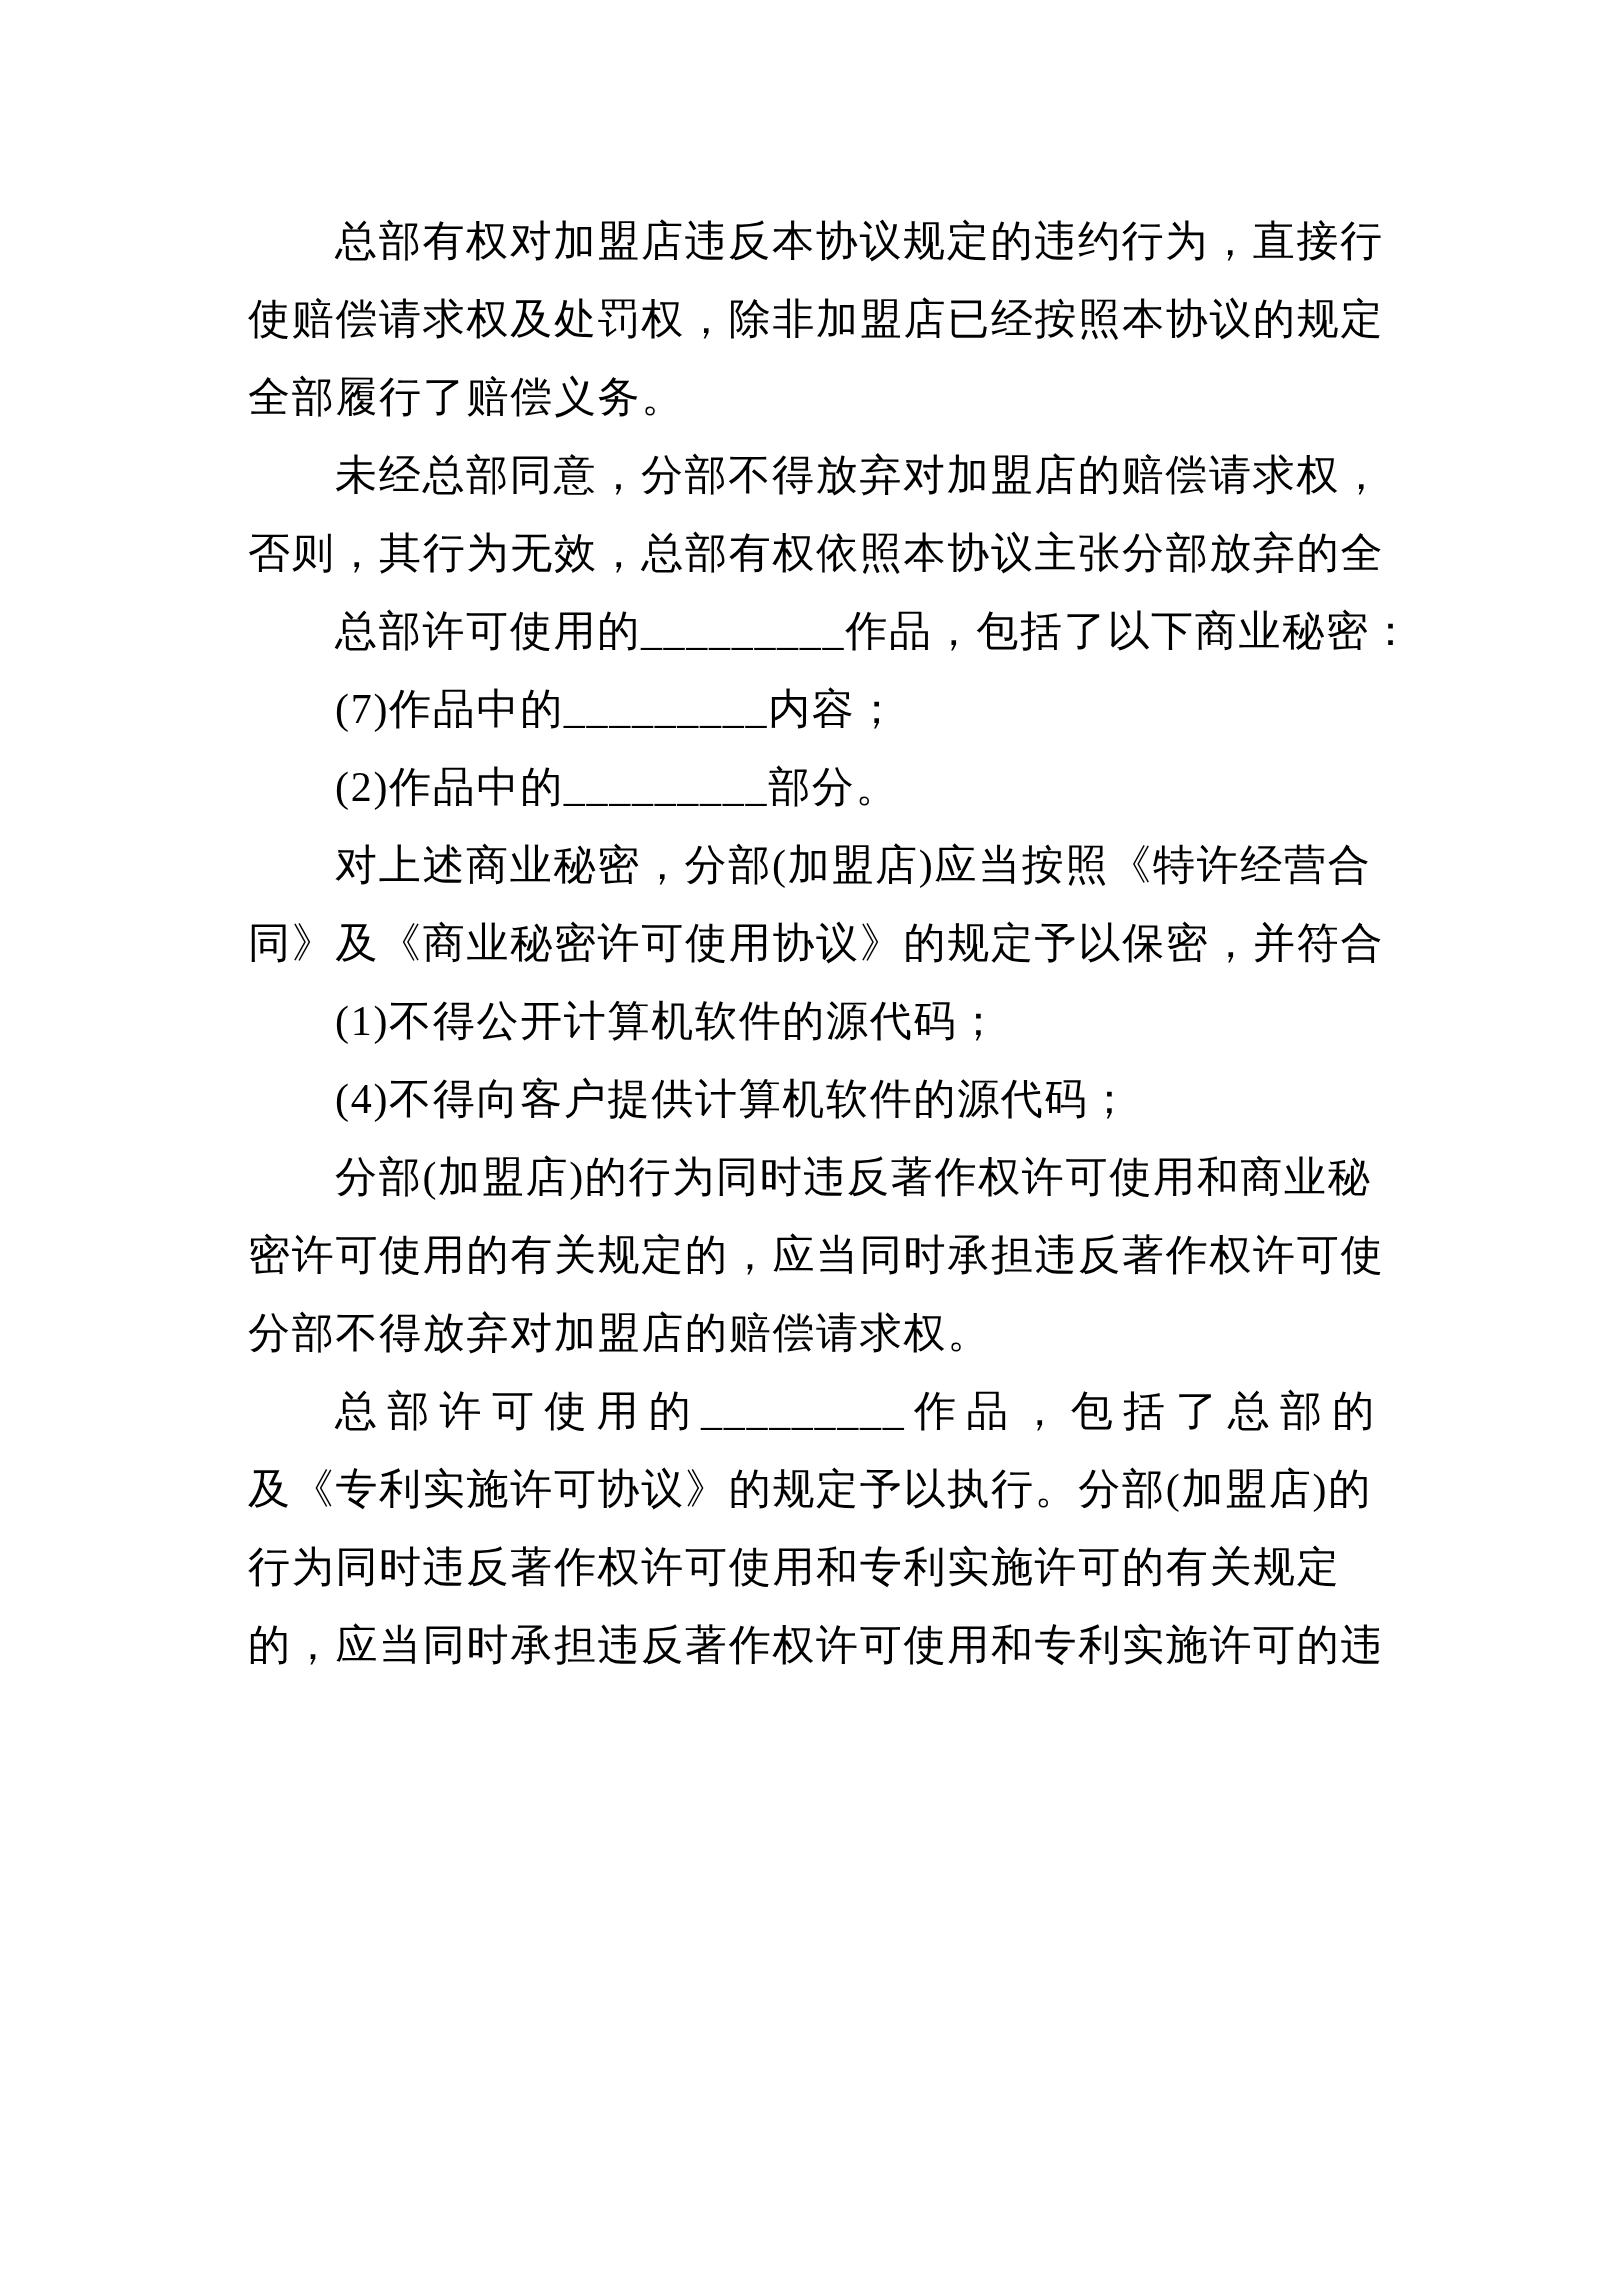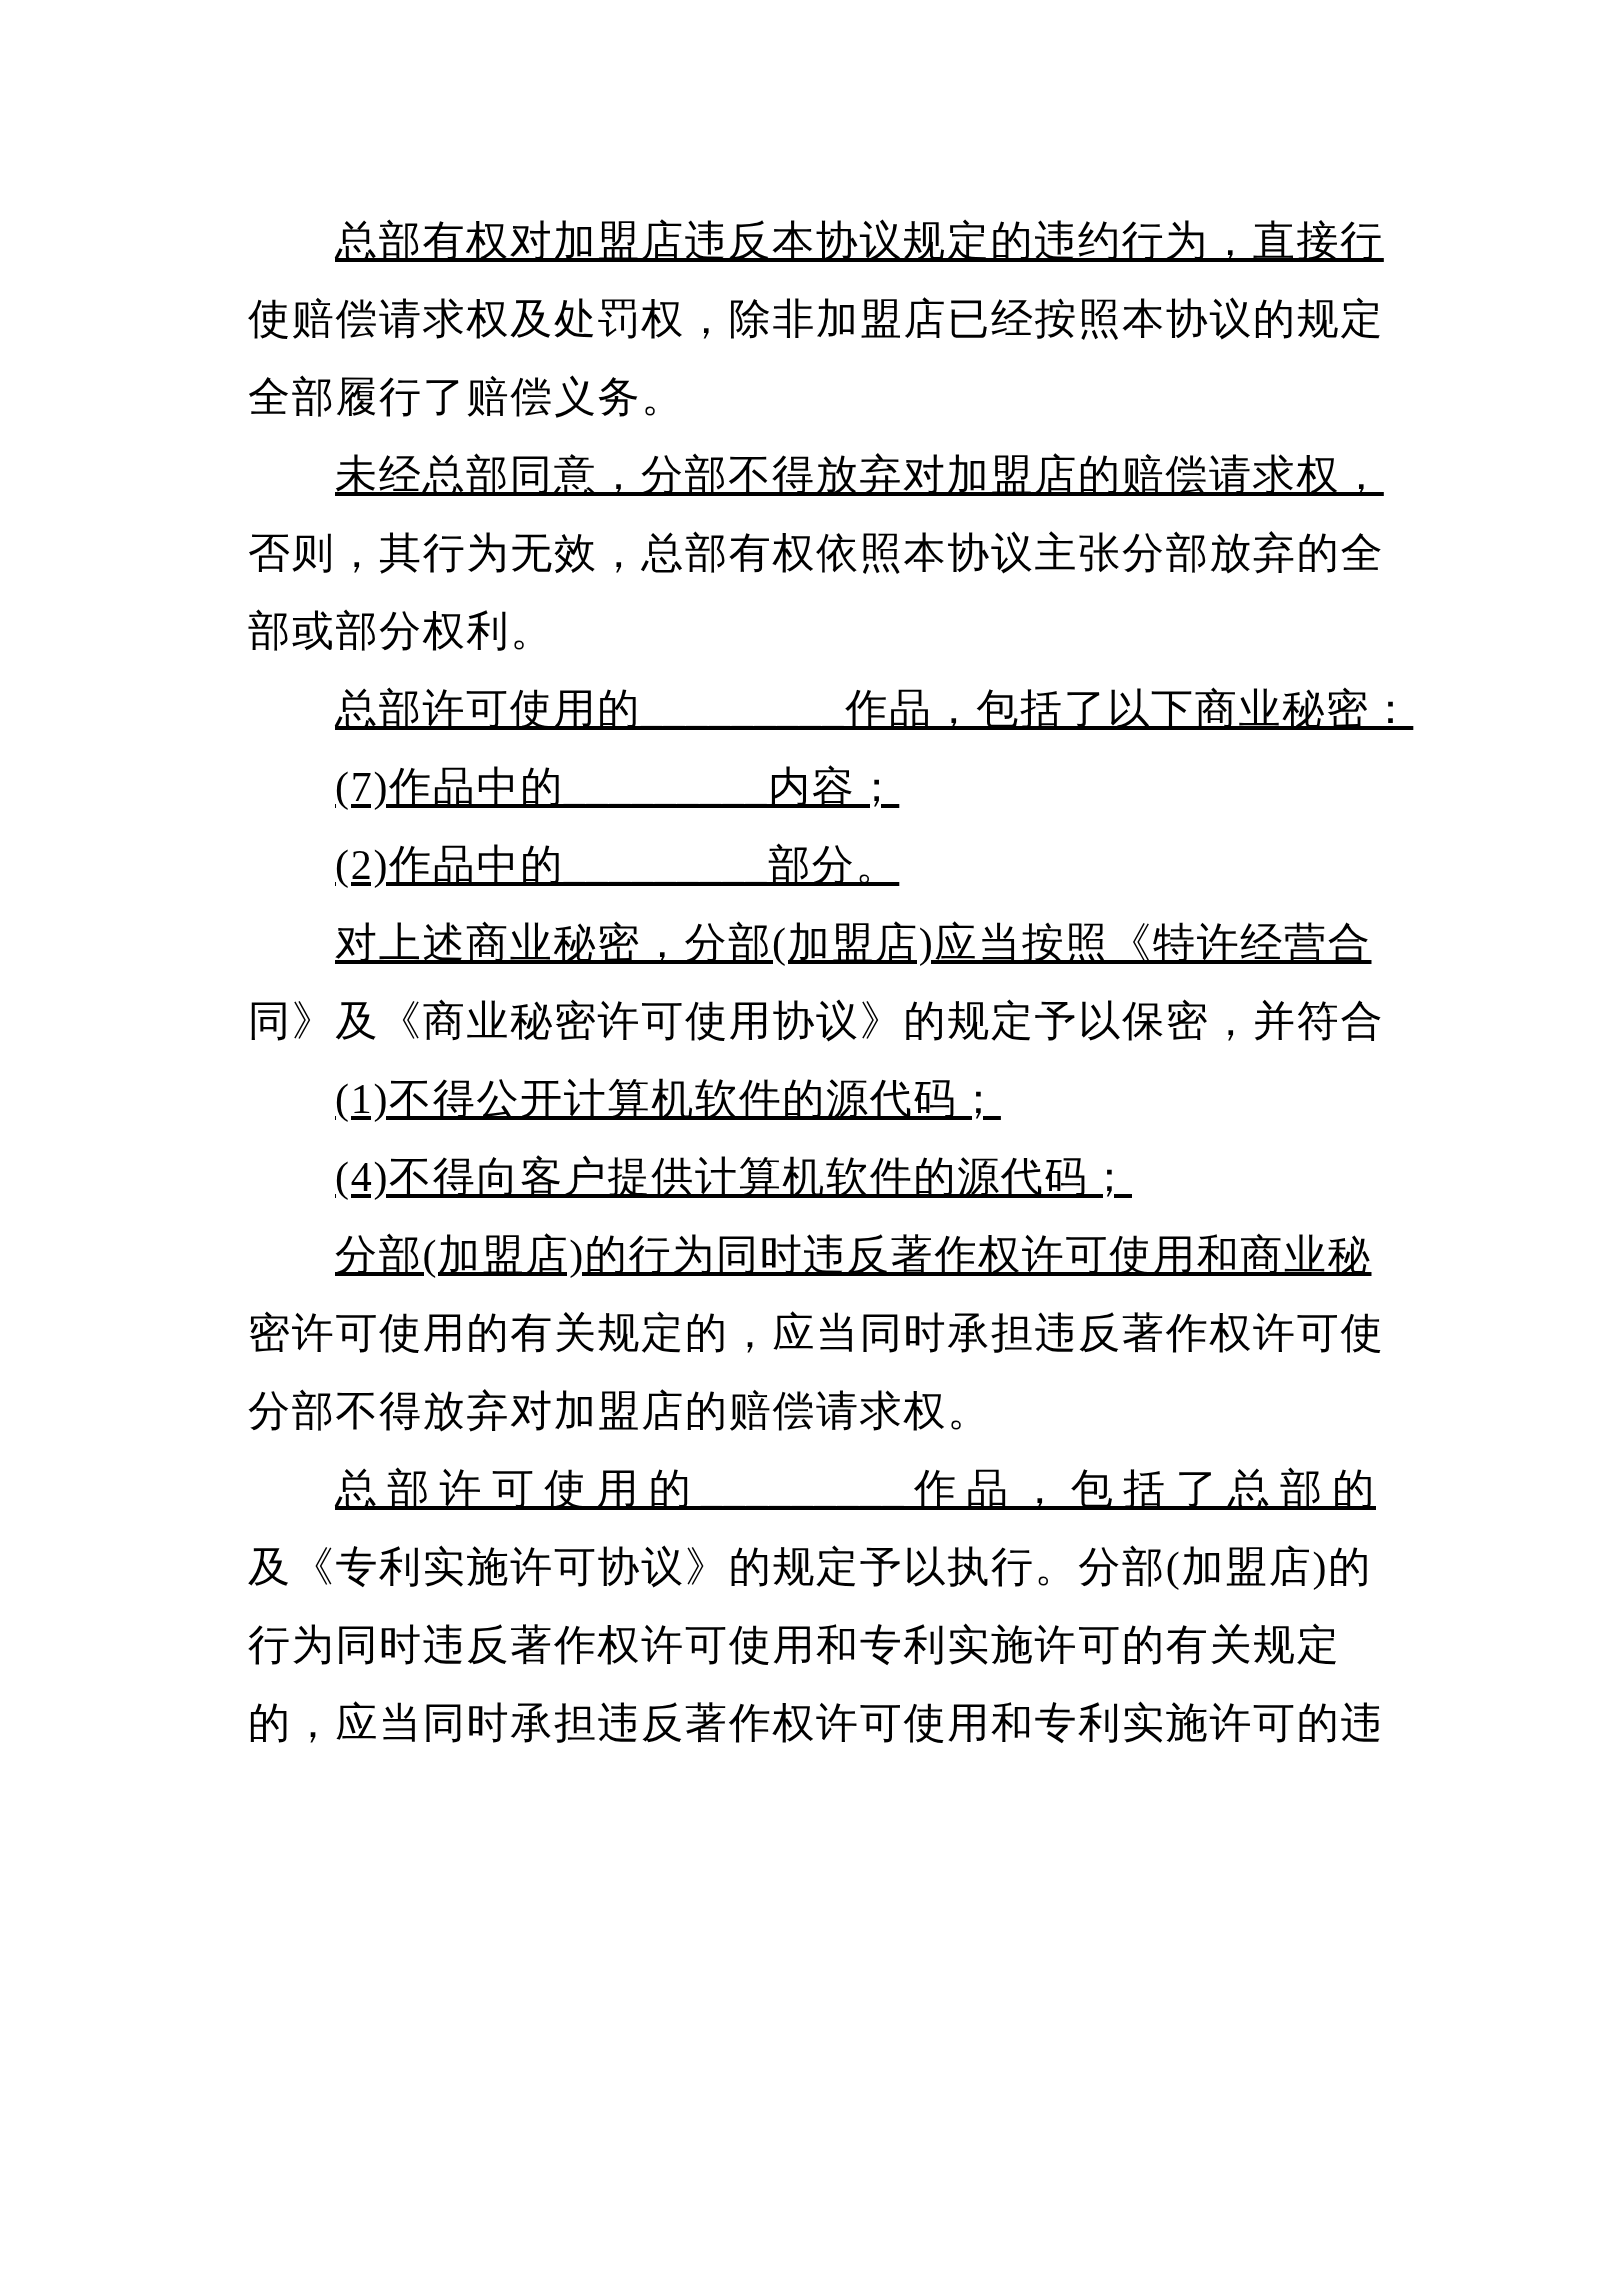--- a/index.html
+++ b/index.html
@@ -28,39 +28,37 @@
   .line {
     height: 78px;
     line-height: 78px;
     font-size: 42px;
     letter-spacing: 1.7px;
     color: #000000;
     white-space: nowrap;
   }
   .indent {
     padding-left: 87px;
-    text-decoration: underline;
   }
   .justify {
     white-space: normal;
     text-align: justify;
     text-align-last: justify;
   }
 </style>
 </head>
 <body>
 
 <div class="page">
   <div class="content">
     <div class="line indent">总部有权对加盟店违反本协议规定的违约行为，直接行</div>
     <div class="line">使赔偿请求权及处罚权，除非加盟店已经按照本协议的规定</div>
     <div class="line">全部履行了赔偿义务。</div>
     <div class="line indent">未经总部同意，分部不得放弃对加盟店的赔偿请求权，</div>
     <div class="line">否则，其行为无效，总部有权依照本协议主张分部放弃的全</div>
-    <div class="line">部或部分权利。</div>
     <div class="line indent">总部许可使用的_________作品，包括了以下商业秘密：</div>
     <div class="line indent">(7)作品中的_________内容；</div>
     <div class="line indent">(2)作品中的_________部分。</div>
     <div class="line indent">对上述商业秘密，分部(加盟店)应当按照《特许经营合</div>
     <div class="line">同》及《商业秘密许可使用协议》的规定予以保密，并符合</div>
     <div class="line indent">(1)不得公开计算机软件的源代码；</div>
     <div class="line indent">(4)不得向客户提供计算机软件的源代码；</div>
     <div class="line indent">分部(加盟店)的行为同时违反著作权许可使用和商业秘</div>
     <div class="line">密许可使用的有关规定的，应当同时承担违反著作权许可使</div>
     <div class="line">分部不得放弃对加盟店的赔偿请求权。</div>

